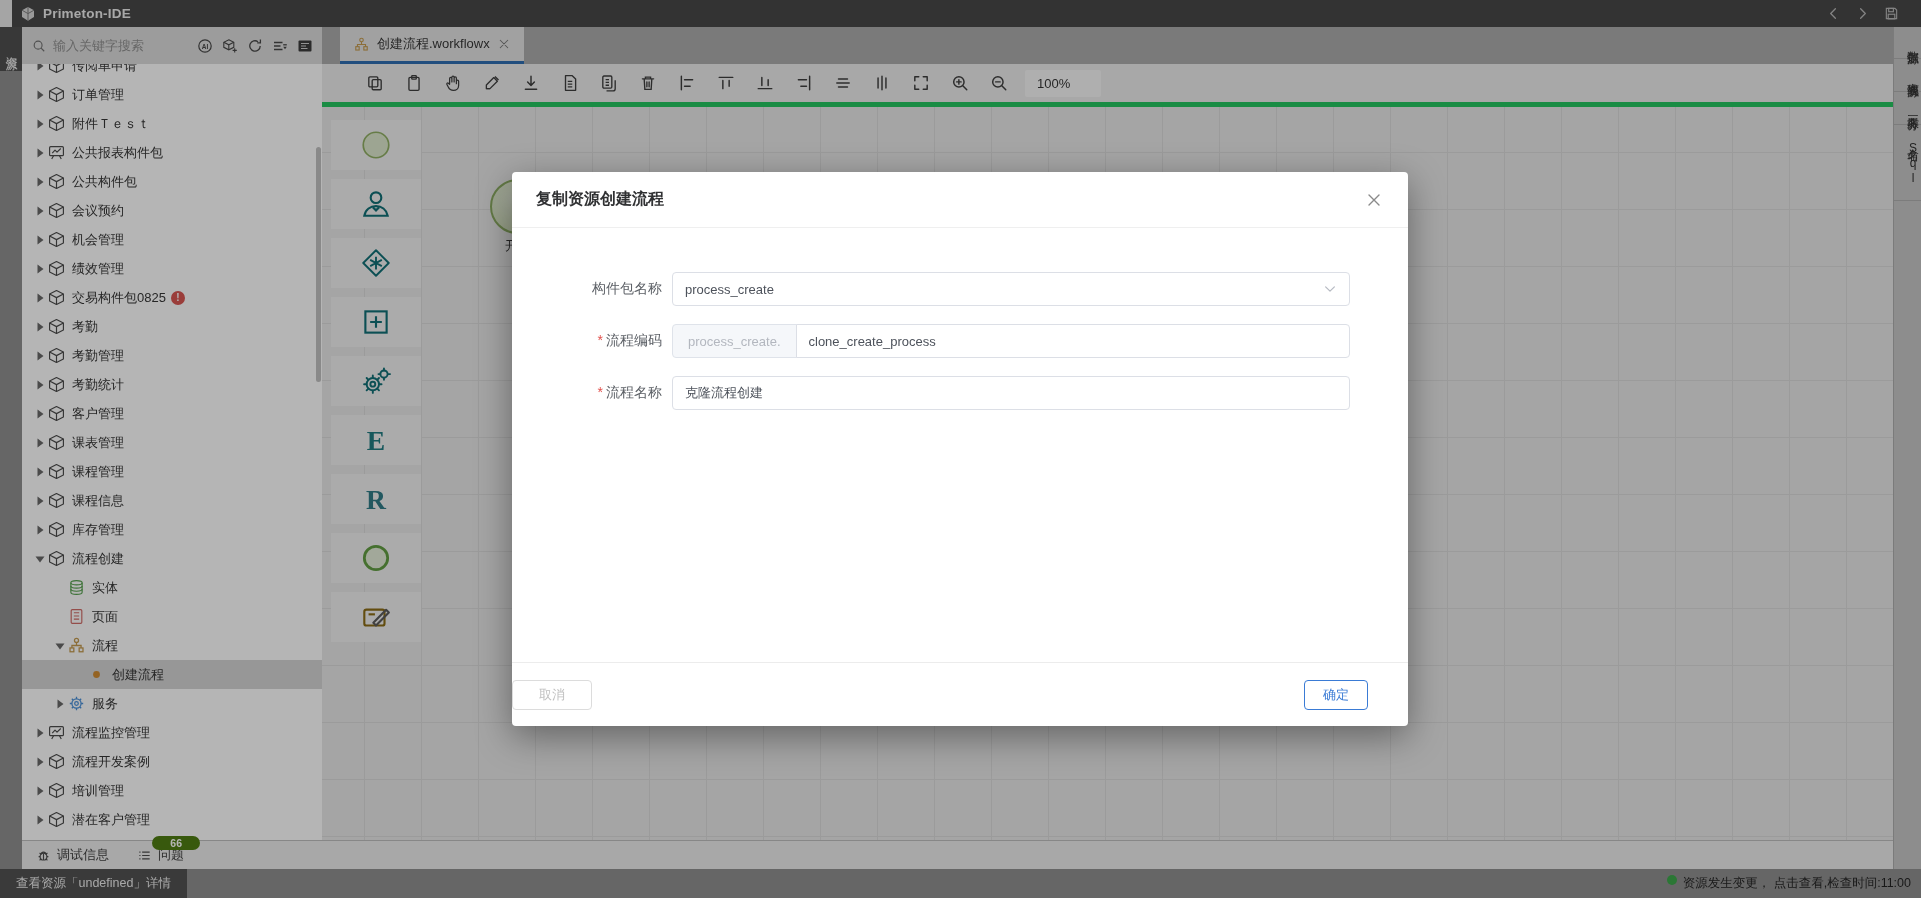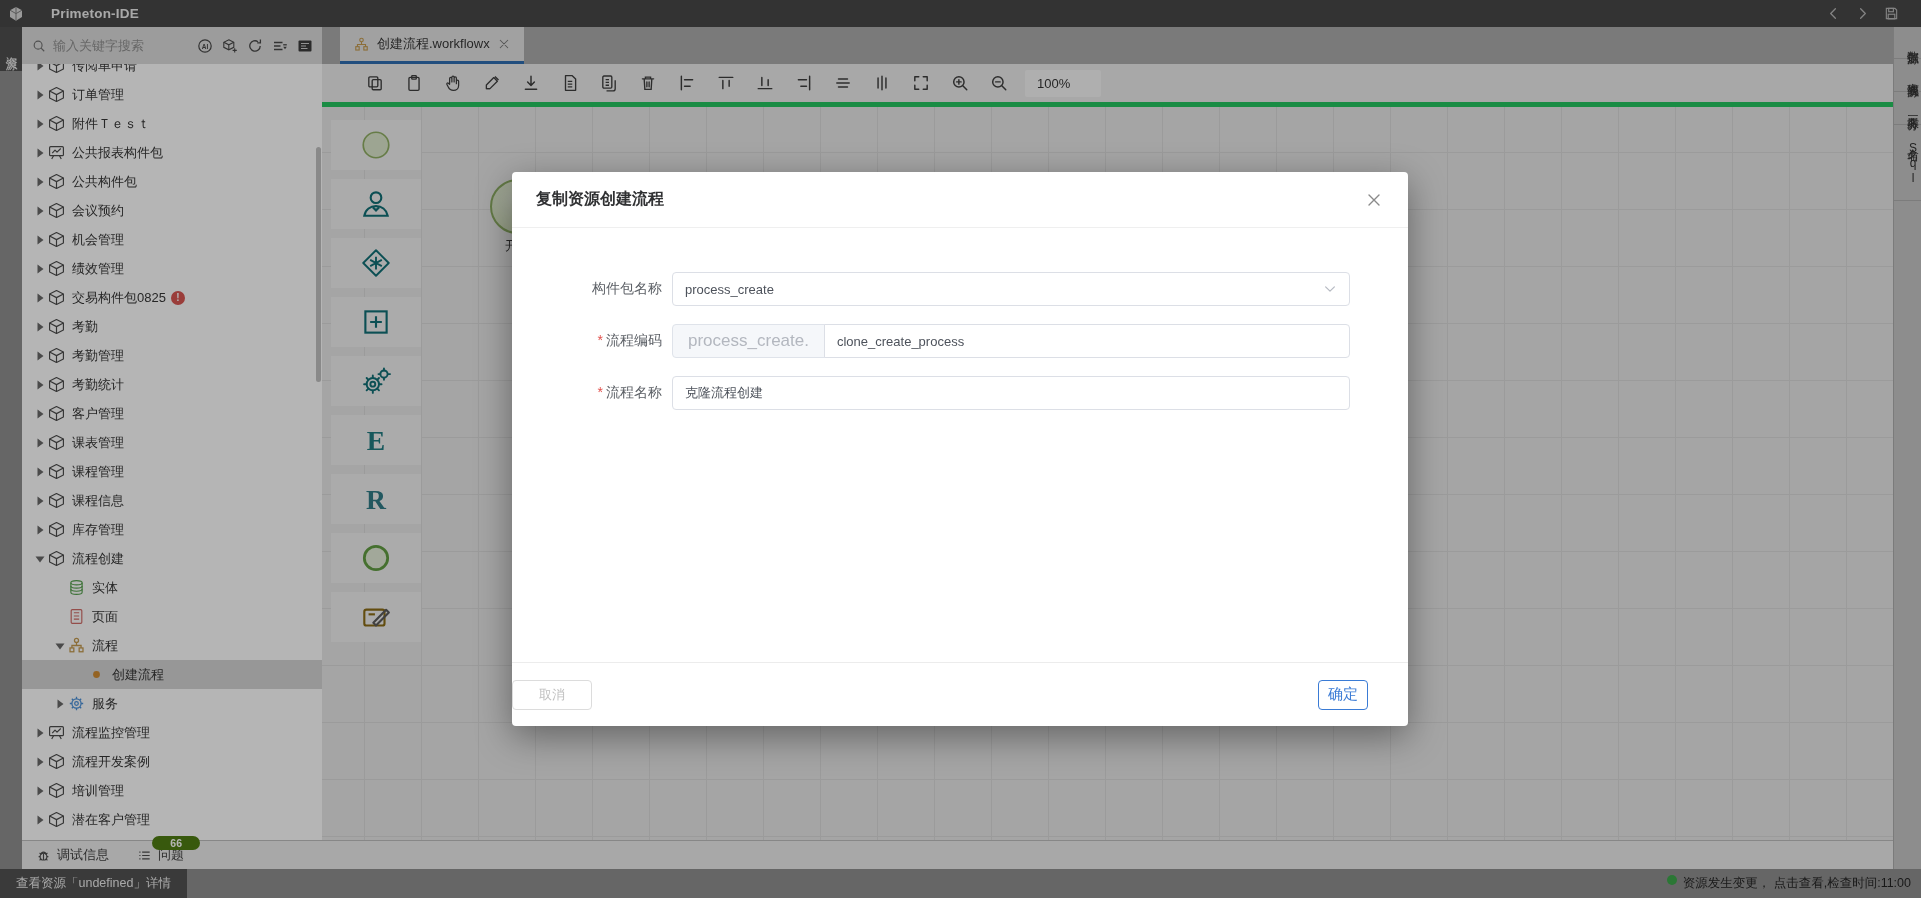--- a/index.html
+++ b/index.html
@@ -1,20 +1,20 @@
 <!DOCTYPE html>
 <html><head>
 <meta charset="utf-8">
 <style>
   * { margin:0; padding:0; box-sizing:border-box; }
   body { font-family:"Liberation Sans","DejaVu Sans",sans-serif; background:#222; }
   .app { position:relative; width:1921px; height:898px; background:#e9e9e9; overflow:hidden; }
 
   
-  .titlebar { position:absolute; top:0; left:0; right:0; height:27px; background:#454545; display:flex; align-items:center; padding:0 8px; z-index:10;gap:20px; }
+  .titlebar { position:absolute; top:0; left:12px; right:0; height:27px; background:#454545; display:flex; align-items:center; padding:0 8px; z-index:10; }
   .titlebar .logo { width:16px; height:16px; margin-right:7px; }
   .titlebar .apptitle { color:#ececec; font-size:13.5px; font-weight:600; letter-spacing:.2px; }
   .tb-controls { margin-left:auto; display:flex; gap:12px; align-items:center; padding-right:12px; }
   .tb-controls button { background:none; border:none; width:17px; height:17px; color:#b8b8b8; cursor:pointer; padding:0; }
   .tb-controls svg { width:15px; height:15px; display:block; }
 
   
   .act-left { position:absolute; top:27px; left:0; width:22px; bottom:29px; background:#8f8f8f; z-index:5; }
   .act-left .act-tab { width:22px; height:44px; background:#4d4d4d; color:#f0f0f0; font-size:12px;
       writing-mode:vertical-rl; text-orientation:upright; display:flex; align-items:center; justify-content:center; letter-spacing:2px; cursor:pointer; }
@@ -81,28 +81,28 @@
   .dlg-header { height:56px; display:flex; align-items:center; padding:0 24px; border-bottom:1px solid #efefef; }
   .dlg-title { font-size:16px; font-weight:600; color:#303133; }
   .dlg-close { margin-left:auto; width:18px; height:18px; border:none; background:none; color:#8a8a8a; cursor:pointer; padding:0; }
   .dlg-close svg { width:16px; height:16px; display:block; }
   .dlg-body { flex:1; padding:44px 58px 0 56px; }
   .frow { display:flex; align-items:center; margin-bottom:18px; }
   .flabel { width:104px; flex:none; text-align:right; padding-right:10px; font-size:14px; color:#5c6066; }
   .req { color:#e2504c; margin-right:3px; }
   .fctrl { flex:1; display:flex; }
   .prefix { height:34px; flex:none; background:#f5f7fa; border:1px solid #dfe3ea; border-radius:4px 0 0 4px;
-      display:flex; align-items:center; padding:0 15px; font-size:17px; color:#b3b7bf; }
+      display:flex; align-items:center; padding:0 15px; font-size:13px; color:#b3b7bf; }
   .fbox { height:34px; flex:1; background:#fff; border:1px solid #dcdfe6; border-radius:4px; display:flex; align-items:center;
       padding:0 12px; font-size:13px; color:#4d525b; }
   .prefix + .fbox { border-radius:0 4px 4px 0; margin-left:-1px; }
   .fbox .chev { margin-left:auto; width:14px; height:14px; color:#b6bac2; }
   .dlg-footer { height:64px; border-top:1px solid #ececec; display:flex; align-items:center; justify-content:space-between; gap:20px; padding-right:40px; }
   .btn-cancel { width:80px; height:30px; background:#fff; border:1px solid #dcdcdc; border-radius:4px; color:#bfbfbf; font-size:13px; cursor:pointer; }
-  .btn-ok { width:50px; height:30px; background:#fff; border:1px solid #3a7bd5; border-radius:4px; color:#3a7bd5; font-size:15px; cursor:pointer; }
+  .btn-ok { width:64px; height:30px; background:#fff; border:1px solid #3a7bd5; border-radius:4px; color:#3a7bd5; font-size:13px; cursor:pointer; }
 
   svg.def { position:absolute; width:0; height:0; }
 </style>
 </head>
 <body>
 
 <svg class="def" xmlns="http://www.w3.org/2000/svg" xmlns:xlink="http://www.w3.org/1999/xlink">
   <defs>
     <symbol id="sym-caret-right" viewBox="0 0 16 16">
         <path d="M5.5 3.5l6 4.5-6 4.5z" fill="currentColor"></path>

